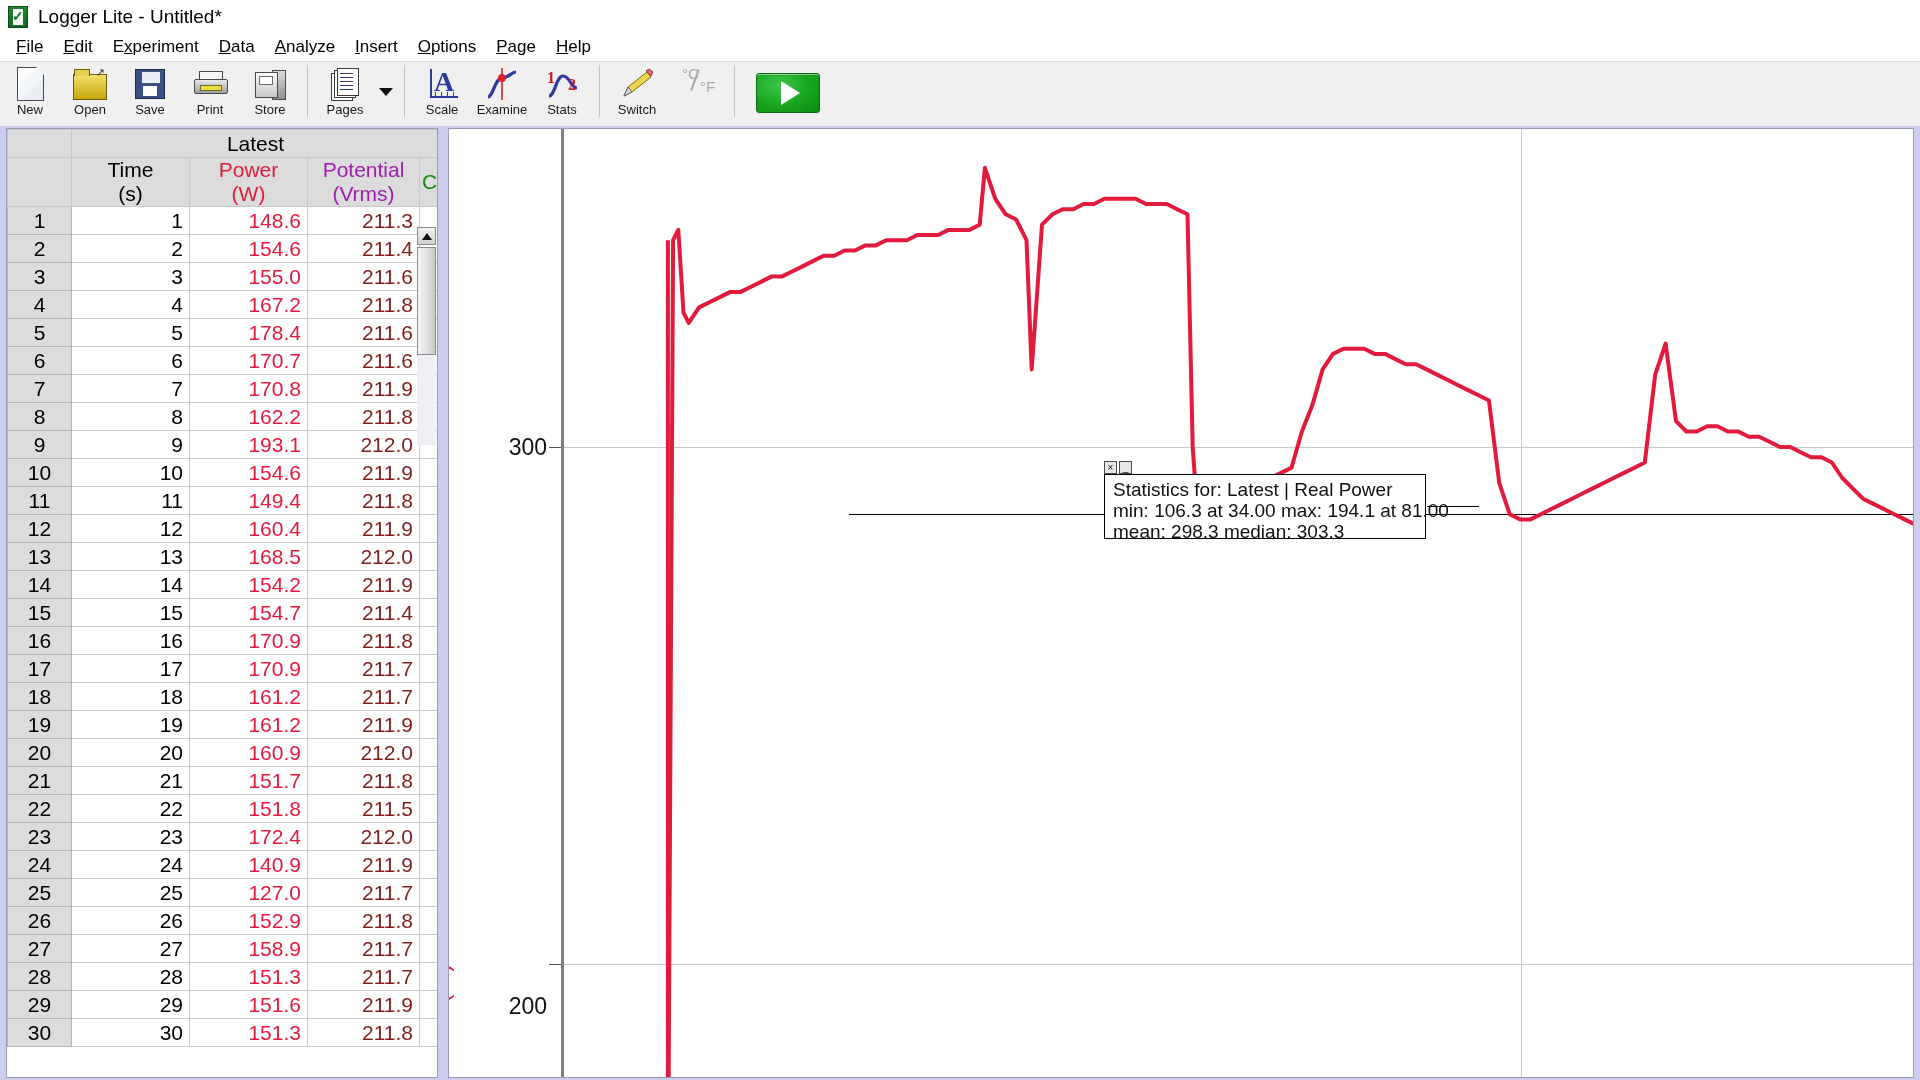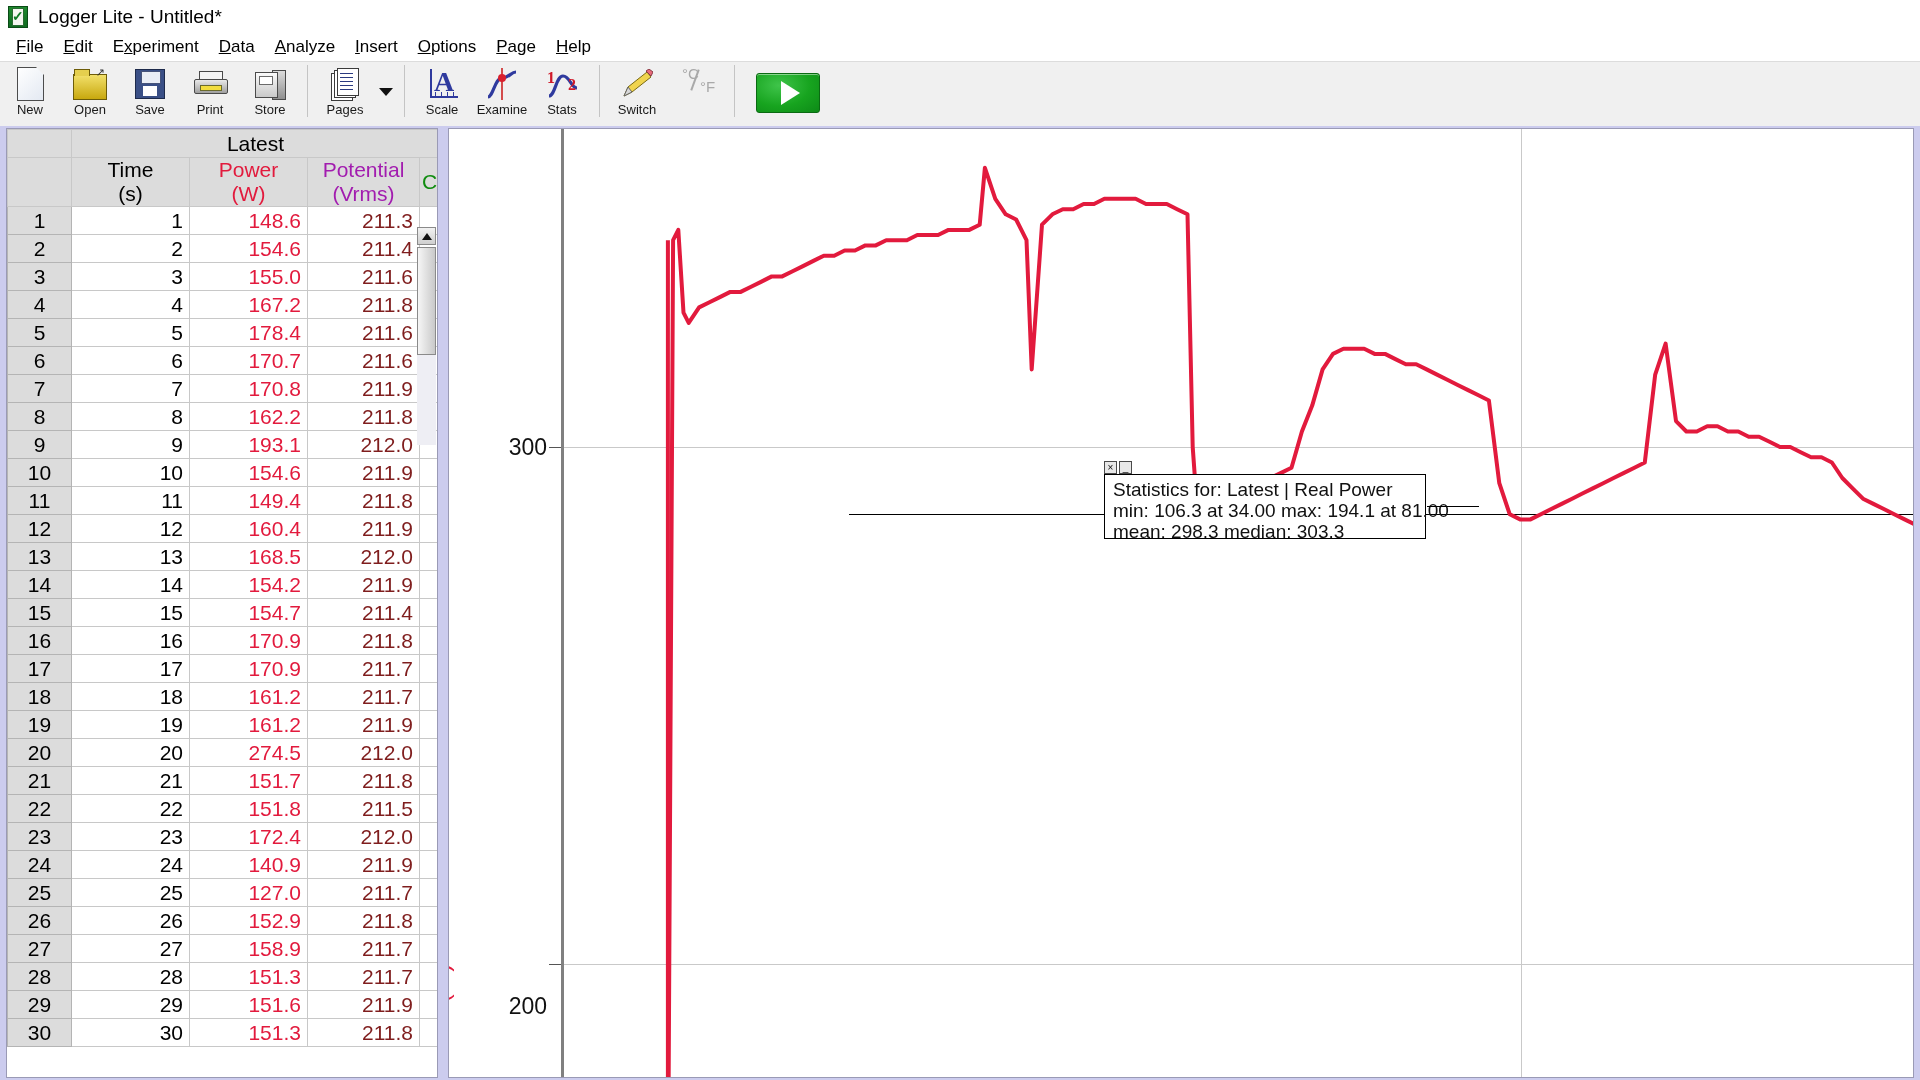--- a/index.html
+++ b/index.html
@@ -686,21 +686,21 @@
             <tr>
               <td class="rn">19</td>
               <td class="num tm">19</td>
               <td class="num pw">161.2</td>
               <td class="num pt">211.9</td>
               <td class="num"></td>
             </tr>
             <tr>
               <td class="rn">20</td>
               <td class="num tm">20</td>
-              <td class="num pw">274.5</td>
+              <td class="num pw">160.9</td>
               <td class="num pt">212.0</td>
               <td class="num"></td>
             </tr>
             <tr>
               <td class="rn">21</td>
               <td class="num tm">21</td>
               <td class="num pw">151.7</td>
               <td class="num pt">211.8</td>
               <td class="num"></td>
             </tr>

